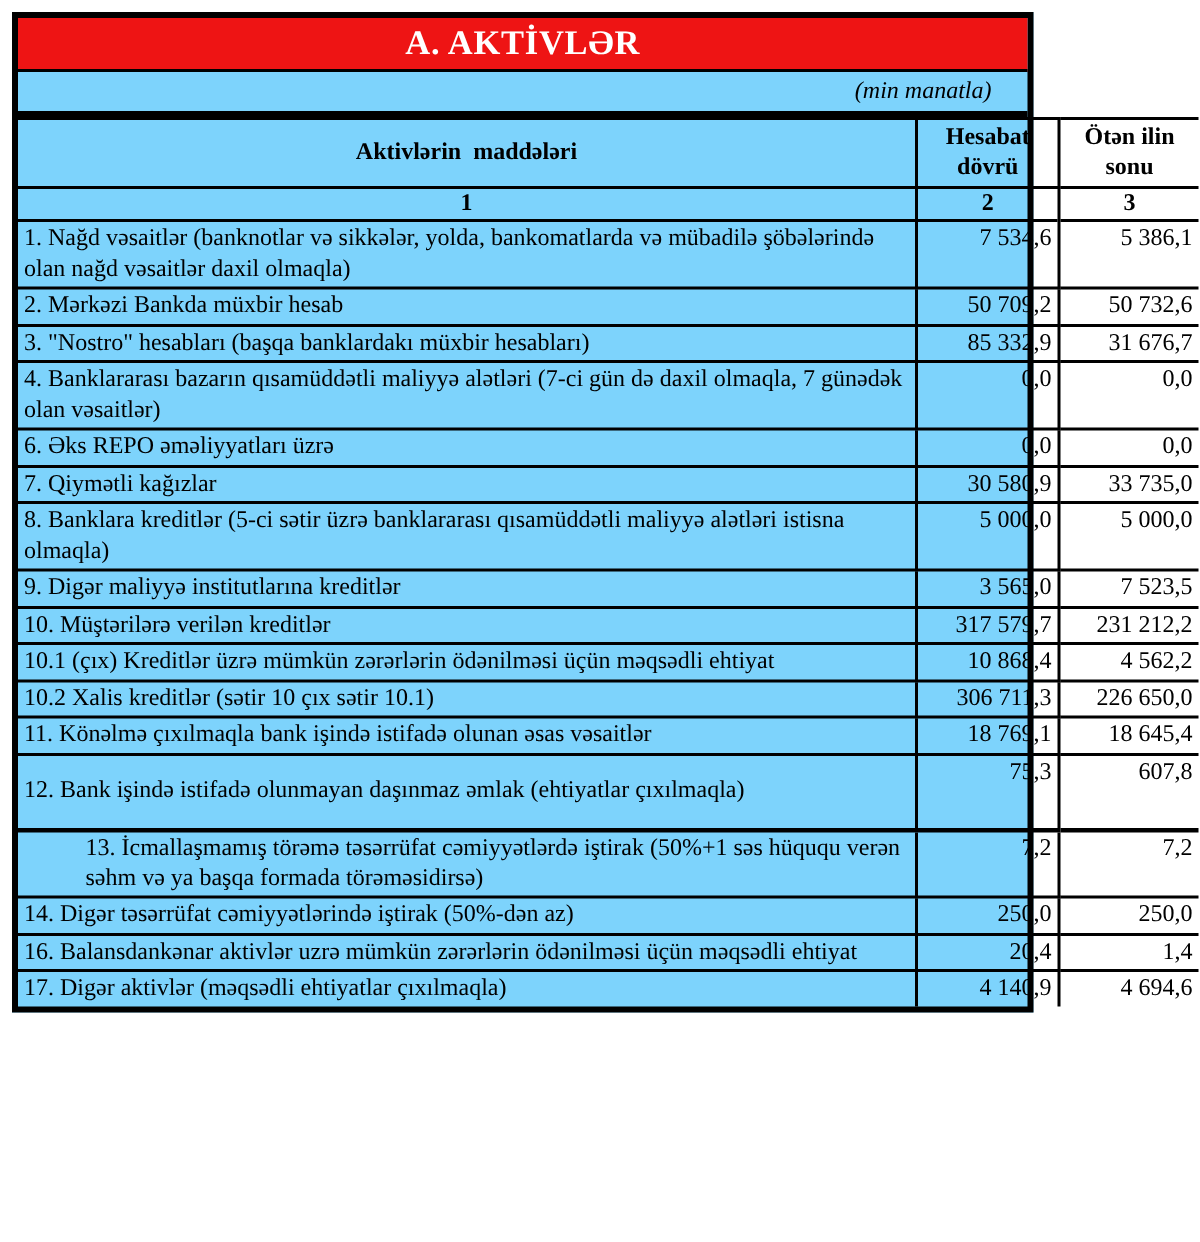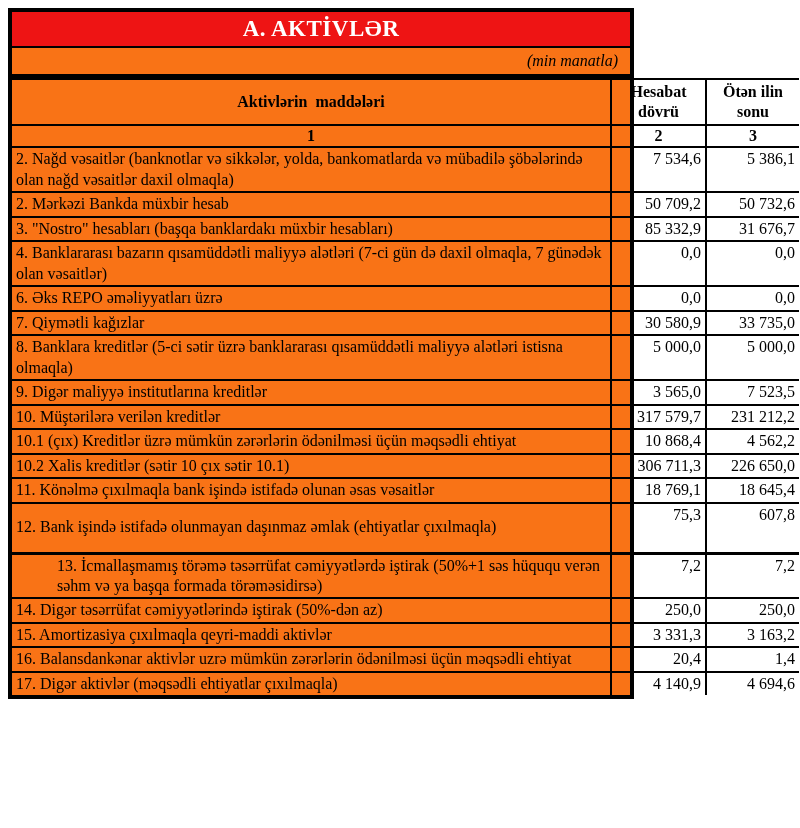--- a/index.html
+++ b/index.html
@@ -4,42 +4,42 @@
 <style>
   html, body {
     margin: 0;
     padding: 0;
     background: #ffffff;
     width: 800px;
     font-family: "Liberation Serif", "DejaVu Serif", serif;
     color: #000;
   }
   .sheet {
-    width: 626px;
+    width: 681px;
     margin: 8px 5px 4px 8px;
     border: 4px solid #000;
     box-sizing: border-box;
-    background: #f97316;
+    background: #7dd3fc;
   }
   .title-bar {
     color: #fff;
     text-align: center;
     font-weight: bold;
     font-size: 23px;
     line-height: 30px;
     padding: 2px 0;
     border-bottom: 2px solid #000;
     letter-spacing: 0.5px;
   }
   .unit-row {
     text-align: right;
     font-style: italic;
     font-size: 16px;
     line-height: 22px;
-    padding: 2px 12px;
+    padding: 2px 24px;
     border-bottom: 4px solid #000;
   }
   table.assets {
     width: 100%;
     border-collapse: collapse;
     table-layout: fixed;
   }
   table.assets col.c-label { width: 599px; }
   table.assets col.c-cur   { width: 95px; }
   table.assets col.c-prev  { width: 93px; }
@@ -113,21 +113,21 @@
         <th class="col-head">Ötən ilin sonu</th>
       </tr>
       <tr class="numrow">
         <th>1</th>
         <th>2</th>
         <th>3</th>
       </tr>
     </thead>
     <tbody id="rows-body">
         <tr>
-          <td class="label">2. Nağd vəsaitlər (banknotlar və sikkələr, yolda, bankomatlarda və mübadilə şöbələrində olan nağd vəsaitlər daxil olmaqla)</td>
+          <td class="label">1. Nağd vəsaitlər (banknotlar və sikkələr, yolda, bankomatlarda və mübadilə şöbələrində olan nağd vəsaitlər daxil olmaqla)</td>
           <td class="val">7 534,6</td>
           <td class="val">5 386,1</td>
         </tr>
         <tr>
           <td class="label">2. Mərkəzi Bankda müxbir hesab</td>
           <td class="val">50 709,2</td>
           <td class="val">50 732,6</td>
         </tr>
         <tr>
           <td class="label">3. "Nostro" hesabları (başqa banklardakı müxbir hesabları)</td>
@@ -188,25 +188,20 @@
           <td class="label">13. İcmallaşmamış törəmə təsərrüfat cəmiyyətlərdə iştirak (50%+1 səs hüququ verən səhm və ya başqa formada törəməsidirsə)</td>
           <td class="val">7,2</td>
           <td class="val">7,2</td>
         </tr>
         <tr>
           <td class="label">14. Digər təsərrüfat cəmiyyətlərində iştirak (50%-dən az)</td>
           <td class="val">250,0</td>
           <td class="val">250,0</td>
         </tr>
         <tr>
-          <td class="label">15. Amortizasiya çıxılmaqla qeyri-maddi aktivlər</td>
-          <td class="val">3 331,3</td>
-          <td class="val">3 163,2</td>
-        </tr>
-        <tr>
           <td class="label">16. Balansdankənar aktivlər uzrə mümkün zərərlərin ödənilməsi üçün məqsədli ehtiyat</td>
           <td class="val">20,4</td>
           <td class="val">1,4</td>
         </tr>
         <tr>
           <td class="label">17. Digər aktivlər (məqsədli ehtiyatlar çıxılmaqla)</td>
           <td class="val">4 140,9</td>
           <td class="val">4 694,6</td>
         </tr>
       </tbody>

